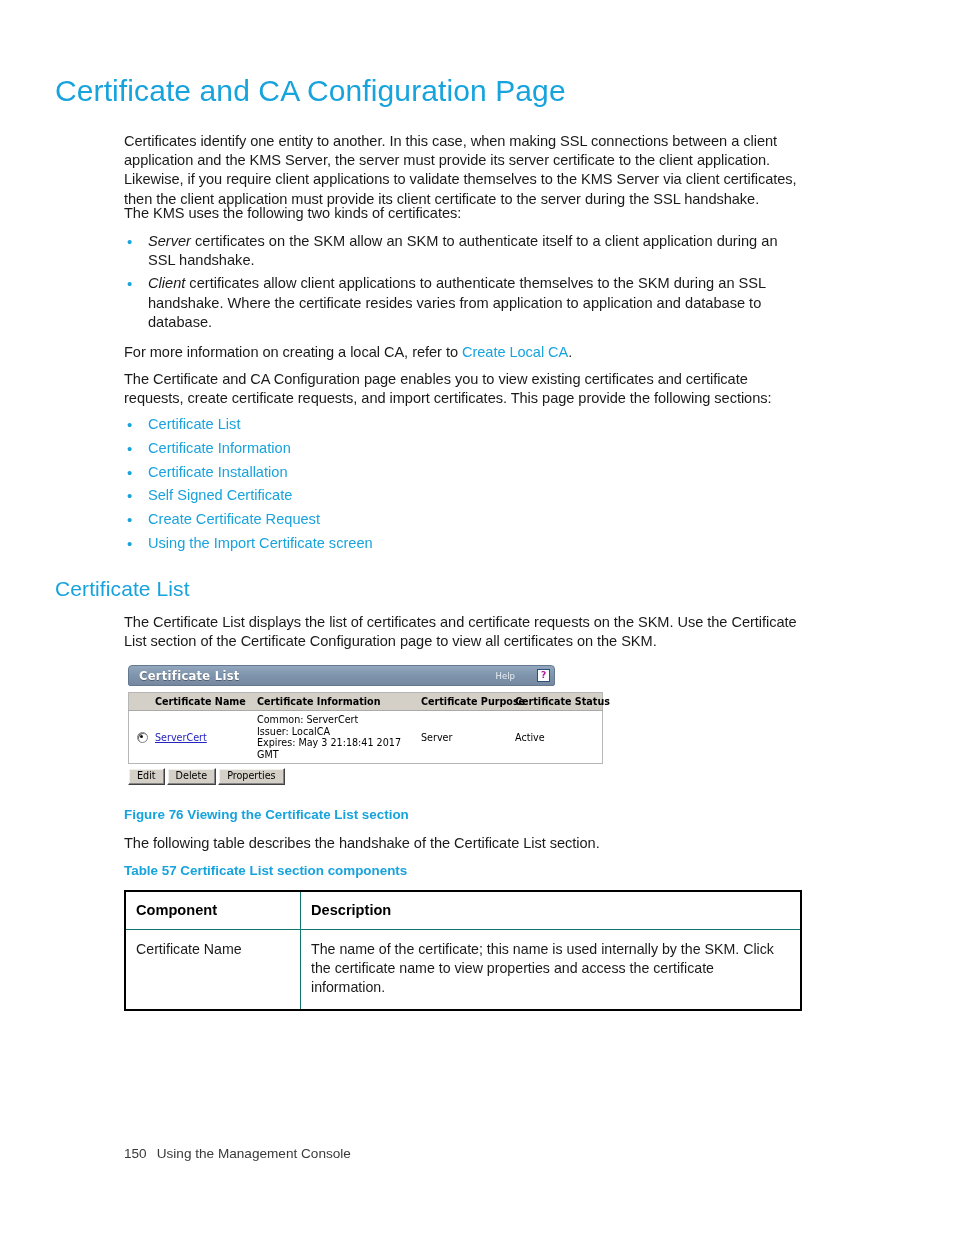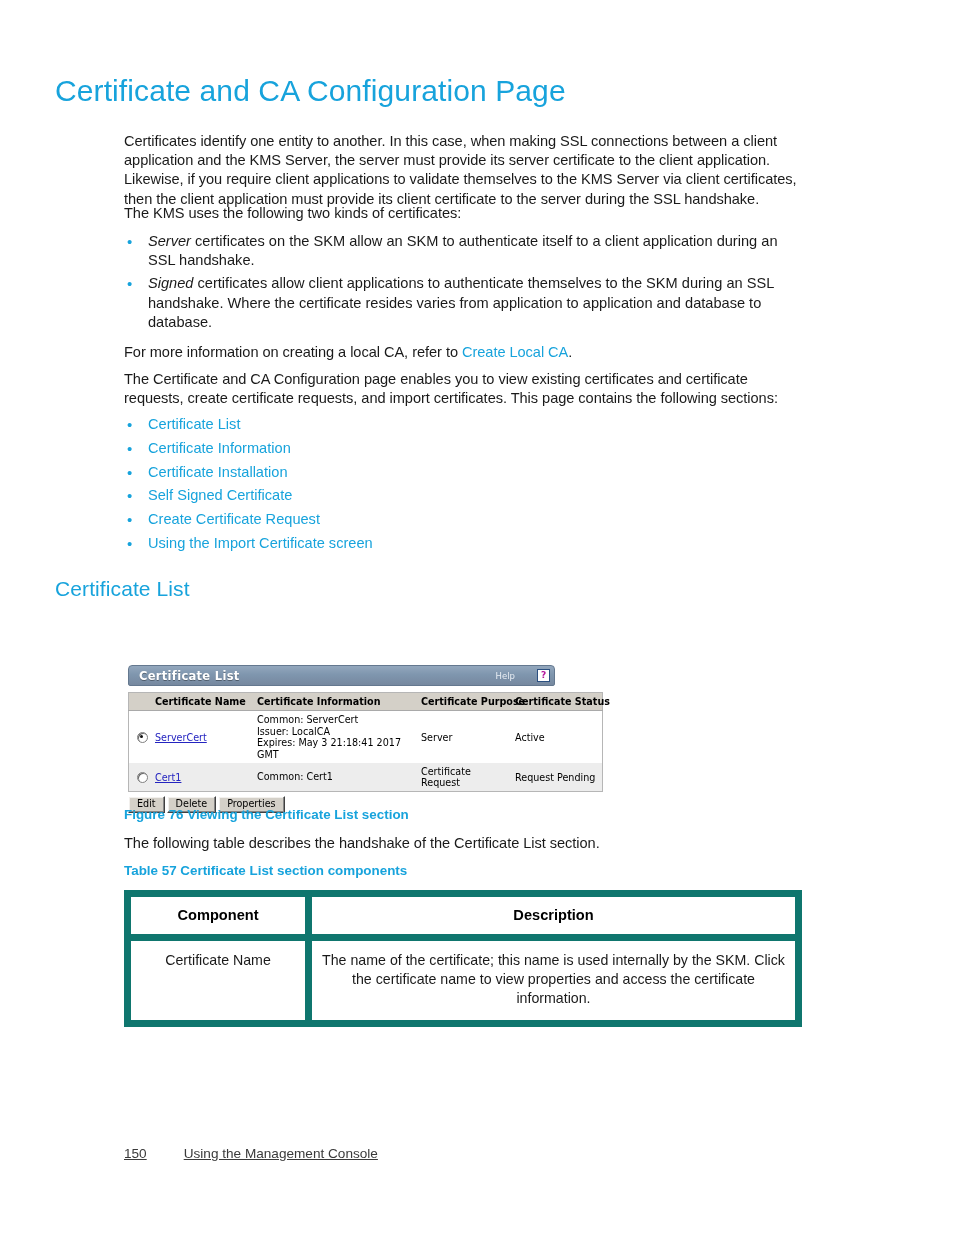--- a/index.html
+++ b/index.html
@@ -244,22 +244,22 @@
     width: 678px;
   }
   table.doc-table {
     width: 100%;
     border-collapse: collapse;
     border: 2.5px solid #000000;
     background: #ffffff;
   }
   table.doc-table th,
   table.doc-table td {
-    border: 7px solid #0f766e;
-    text-align: center;
+    border: 1px solid #0f766e;
+    text-align: left;
     vertical-align: top;
   }
   table.doc-table th {
     font-size: 14.6px;
     font-weight: bold;
     padding: 10px 10px 11px 10px;
     color: #000;
   }
   table.doc-table td {
     font-size: 14.2px;
@@ -271,23 +271,22 @@
   table.doc-table .col-component { width: 154px; }
 
   
   .footer {
     position: absolute;
     left: 124px;
     top: 1146px;
     font-size: 13.6px;
     color: #3a3a3a;
     display: flex;
-    gap: 37px;
+    gap: 10px;
     white-space: nowrap;
-    text-decoration: underline;
   }
 </style>
 </head>
 <body>
 
 <div class="page">
 
   <div class="h1">Certificate and CA Configuration Page</div>
 
   <div class="body-col" style="top:132px;">
@@ -299,46 +298,49 @@
   </div>
 
   <div class="body-col" style="top:232px;">
     <ul class="bl">
       <li>
         <span class="bullet">•</span>
         <em>Server</em><span> certificates on the SKM allow an SKM to authenticate itself to a client application during an SSL handshake.</span>
       </li>
       <li>
         <span class="bullet">•</span>
-        <em>Signed</em><span> certificates allow client applications to authenticate themselves to the SKM during an SSL handshake. Where the certificate resides varies from application to application and database to database.</span>
+        <em>Client</em><span> certificates allow client applications to authenticate themselves to the SKM during an SSL handshake. Where the certificate resides varies from application to application and database to database.</span>
       </li>
     </ul>
   </div>
 
   <div class="body-col" style="top:343px;">
     <p class="para"><span>For more information on creating a local CA, refer to </span><a href="#" class="inline-link">Create Local CA</a><span>.</span></p>
   </div>
 
   <div class="body-col" style="top:370px;">
-    <p class="para">The Certificate and CA Configuration page enables you to view existing certificates and certificate requests, create certificate requests, and import certificates. This page contains the following sections:</p>
+    <p class="para">The Certificate and CA Configuration page enables you to view existing certificates and certificate requests, create certificate requests, and import certificates. This page provide the following sections:</p>
   </div>
 
   <div class="body-col" style="top:415px;">
     <ul class="bl links">
       <li><span class="bullet">•</span><a href="#" class="lk">Certificate List</a></li>
       <li><span class="bullet">•</span><a href="#" class="lk">Certificate Information</a></li>
       <li><span class="bullet">•</span><a href="#" class="lk">Certificate Installation</a></li>
       <li><span class="bullet">•</span><a href="#" class="lk">Self Signed Certificate</a></li>
       <li><span class="bullet">•</span><a href="#" class="lk">Create Certificate Request</a></li>
       <li><span class="bullet">•</span><a href="#" class="lk">Using the Import Certificate screen</a></li>
     </ul>
   </div>
 
   <div class="h2">Certificate List</div>
 
+  <div class="body-col" style="top:613px;">
+    <p class="para">The Certificate List displays the list of certificates and certificate requests on the SKM. Use the Certificate List section of the Certificate Configuration page to view all certificates on the SKM.</p>
+  </div>
 
   <div class="shot">
 
     <div class="shot-titlebar">
       <span class="shot-title">Certificate List</span>
       <span class="shot-help">
         <span class="shot-help-label">Help</span>
         <span class="help-icon">?</span>
       </span>
     </div>
@@ -358,29 +360,20 @@
           <td class="c-radio"><span class="radio checked"></span></td>
           <td><a href="#" class="cert-link">ServerCert</a></td>
           <td class="c-info">
             <div>Common: ServerCert</div>
             <div>Issuer: LocalCA</div>
             <div>Expires: May  3 21:18:41 2017 GMT</div>
           </td>
           <td>Server</td>
           <td>Active</td>
         </tr>
-        <tr class="row-alt">
-          <td class="c-radio"><span class="radio"></span></td>
-          <td><a href="#" class="cert-link">Cert1</a></td>
-          <td class="c-info">
-            <div>Common: Cert1</div>
-          </td>
-          <td>Certificate Request</td>
-          <td>Request Pending</td>
-        </tr>
       </tbody>
     </table>
 
     <div class="shot-buttons">
       <button class="win-btn">Edit</button>
       <button class="win-btn">Delete</button>
       <button class="win-btn">Properties</button>
     </div>
   </div>
 

